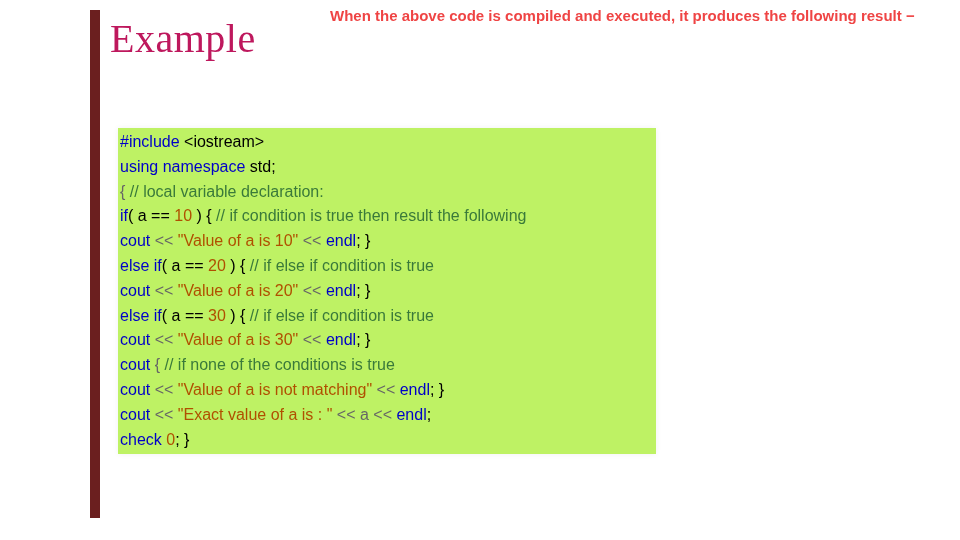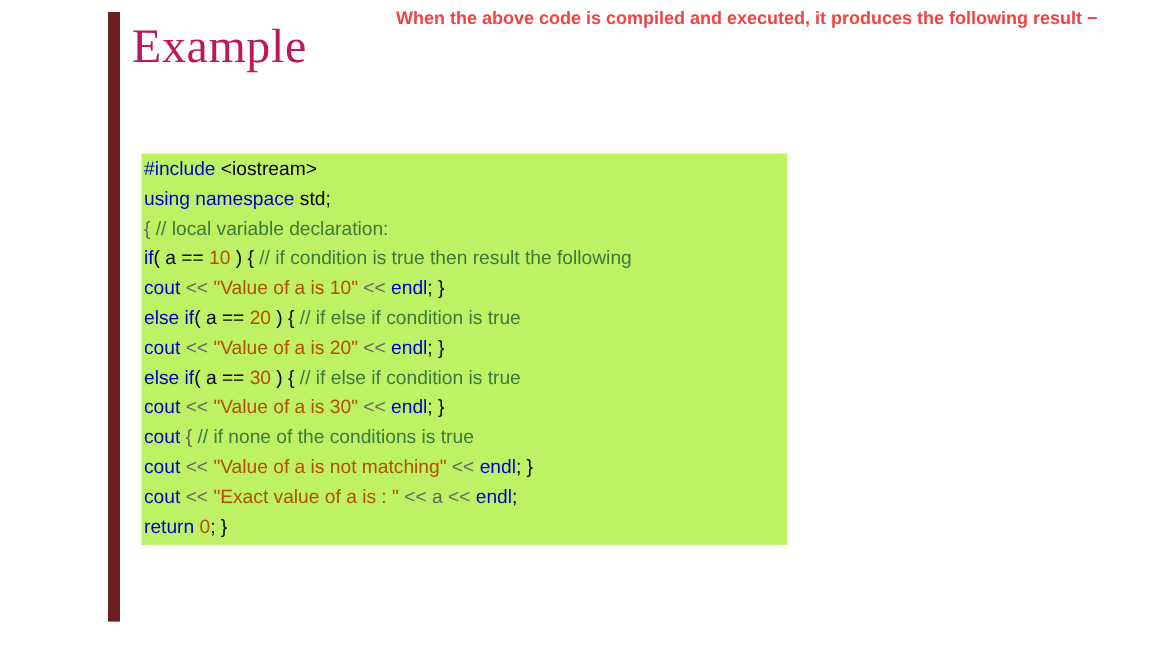--- a/index.html
+++ b/index.html
@@ -92,18 +92,18 @@
     <div class="line"><span class="brace">{ </span><span class="cmt">// local variable declaration:</span></div>
     <div class="line"><span class="kw">if</span><span>( a == </span><span class="num">10</span><span> ) { </span><span class="cmt">// if condition is true then result the following</span></div>
     <div class="line"><span class="kw">cout</span><span class="op"> &lt;&lt; </span><span class="str">"Value of a is 10"</span><span class="op"> &lt;&lt; </span><span class="kw">endl</span><span>; }</span></div>
     <div class="line"><span class="kw">else if</span><span>( a == </span><span class="num">20</span><span> ) { </span><span class="cmt">// if else if condition is true</span></div>
     <div class="line"><span class="kw">cout</span><span class="op"> &lt;&lt; </span><span class="str">"Value of a is 20"</span><span class="op"> &lt;&lt; </span><span class="kw">endl</span><span>; }</span></div>
     <div class="line"><span class="kw">else if</span><span>( a == </span><span class="num">30</span><span> ) { </span><span class="cmt">// if else if condition is true</span></div>
     <div class="line"><span class="kw">cout</span><span class="op"> &lt;&lt; </span><span class="str">"Value of a is 30"</span><span class="op"> &lt;&lt; </span><span class="kw">endl</span><span>; }</span></div>
     <div class="line"><span class="kw">cout</span><span class="brace"> { </span><span class="cmt">// if none of the conditions is true</span></div>
     <div class="line"><span class="kw">cout</span><span class="op"> &lt;&lt; </span><span class="str">"Value of a is not matching"</span><span class="op"> &lt;&lt; </span><span class="kw">endl</span><span>; }</span></div>
     <div class="line"><span class="kw">cout</span><span class="op"> &lt;&lt; </span><span class="str">"Exact value of a is : "</span><span class="op"> &lt;&lt; a &lt;&lt; </span><span class="kw">endl</span><span>;</span></div>
-    <div class="line"><span class="kw">return</span><span> </span><span class="num">0</span><span>; }</span></div>
+    <div class="line"><span class="kw">check</span><span> </span><span class="num">0</span><span>; }</span></div>
   </div>
 
   <div class="output">
   </div>
 </div>
 
 </body></html>

